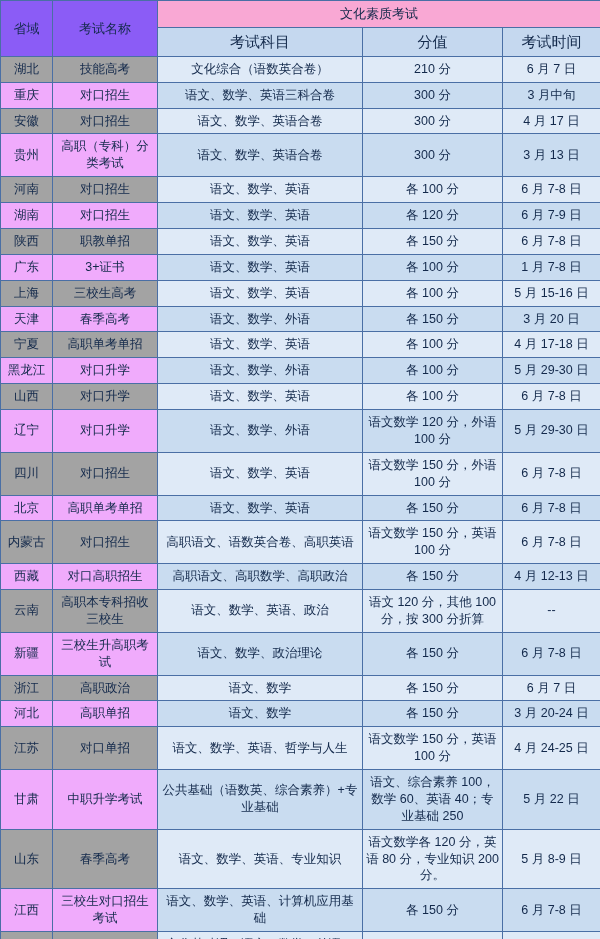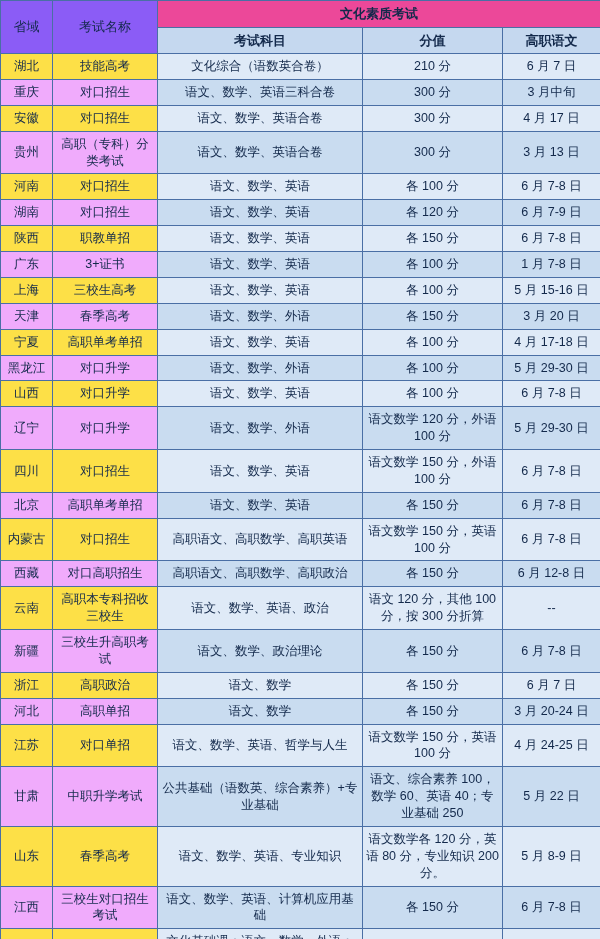--- a/index.html
+++ b/index.html
@@ -30,43 +30,41 @@
     vertical-align: middle;
     padding: 4px 3px;
     color: #13294b;
   }
   
   tr.head-row1 th {
     background: #8b5cf6;
     font-size: 13px;
   }
   tr.head-row1 th.title-cell {
-    background: #ec4899;
-    font-weight: bold;
+    background: #f9a8d4;
   }
   tr.head-row2 th {
     background: #c5d8ef;
-    font-size: 13px;
-    font-weight: bold;
+    font-size: 15px;
   }
   
   col.c-region { width: 52px; }
   col.c-name { width: 105px; }
   col.c-subject { width: 205px; }
   col.c-score { width: 140px; }
   col.c-time { width: 98px; }
 
   
   tbody tr.r-a td { background: #dfeaf7; }
   tbody tr.r-b td { background: #c9dcf0; }
 
   td.region-cell, td.name-cell {
     background-image: none;
   }
-  tbody tr.r-a td.region-cell, tbody tr.r-a td.name-cell { background: #fde047; }
+  tbody tr.r-a td.region-cell, tbody tr.r-a td.name-cell { background: #a3a3a3; }
   tbody tr.r-b td.region-cell, tbody tr.r-b td.name-cell { background: #f0abfc; }
 </style>
 </head>
 <body>
 
 <div id="sheet">
   <table class="exam-table">
     <colgroup>
       <col class="c-region">
       <col class="c-name">
@@ -76,21 +74,21 @@
     </colgroup>
     <thead>
       <tr class="head-row1">
         <th rowspan="2">省域</th>
         <th rowspan="2">考试名称</th>
         <th colspan="3" class="title-cell">文化素质考试</th>
       </tr>
       <tr class="head-row2">
         <th>考试科目</th>
         <th>分值</th>
-        <th>高职语文</th>
+        <th>考试时间</th>
       </tr>
     </thead>
     <tbody id="tbody">
         <tr class="r-a">
           <td class="region-cell">湖北</td>
           <td class="name-cell">技能高考</td>
           <td>文化综合（语数英合卷）</td>
           <td>210 分</td>
           <td>6 月 7 日</td>
         </tr>
@@ -195,30 +193,30 @@
         <tr class="r-b">
           <td class="region-cell">北京</td>
           <td class="name-cell">高职单考单招</td>
           <td>语文、数学、英语</td>
           <td>各 150 分</td>
           <td>6 月 7-8 日</td>
         </tr>
         <tr class="r-a">
           <td class="region-cell">内蒙古</td>
           <td class="name-cell">对口招生</td>
-          <td>高职语文、高职数学、高职英语</td>
+          <td>高职语文、语数英合卷、高职英语</td>
           <td>语文数学 150 分，英语 100 分</td>
           <td>6 月 7-8 日</td>
         </tr>
         <tr class="r-b">
           <td class="region-cell">西藏</td>
           <td class="name-cell">对口高职招生</td>
           <td>高职语文、高职数学、高职政治</td>
           <td>各 150 分</td>
-          <td>6 月 12-8 日</td>
+          <td>4 月 12-13 日</td>
         </tr>
         <tr class="r-a">
           <td class="region-cell">云南</td>
           <td class="name-cell">高职本专科招收三校生</td>
           <td>语文、数学、英语、政治</td>
           <td>语文 120 分，其他 100 分，按 300 分折算</td>
           <td>--</td>
         </tr>
         <tr class="r-b">
           <td class="region-cell">新疆</td>

